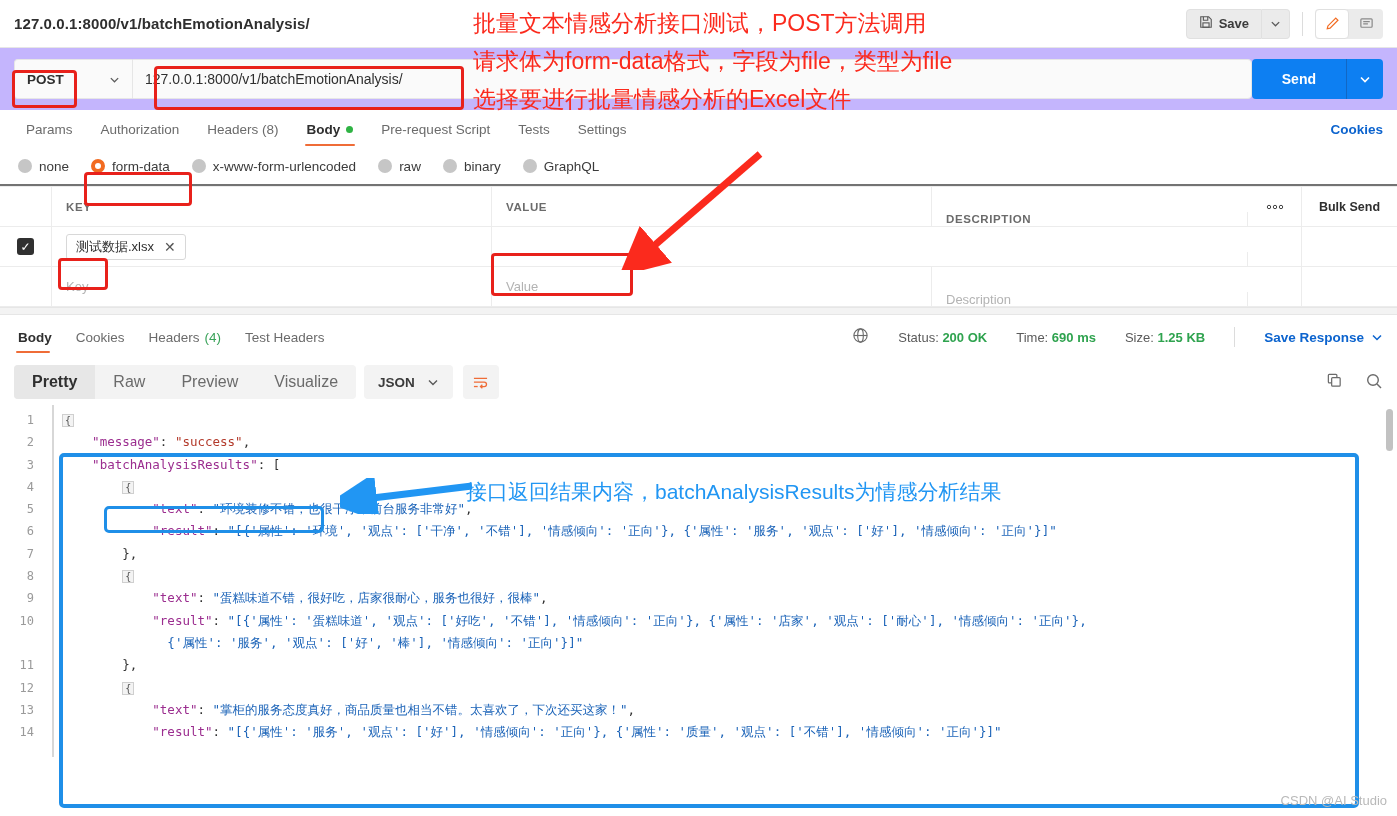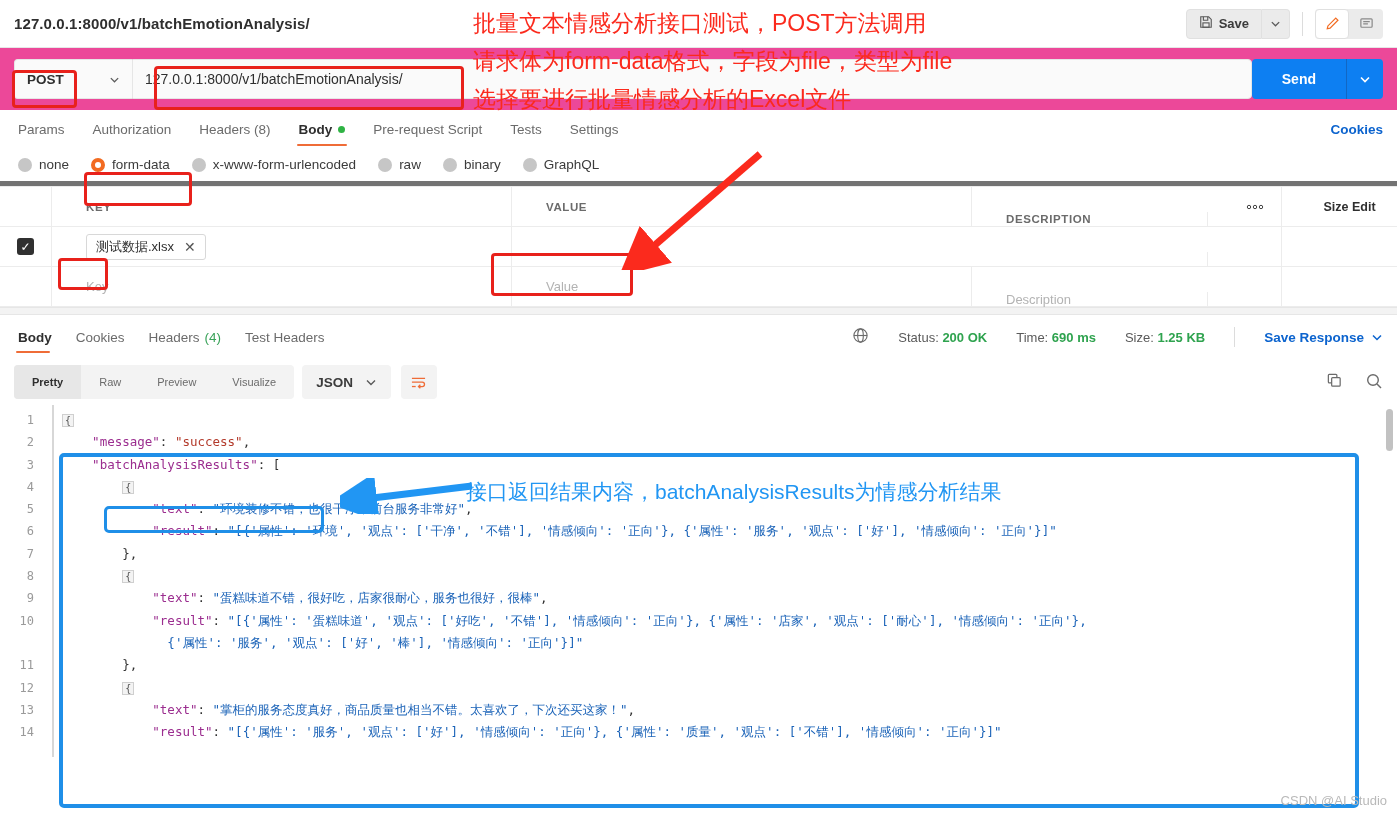--- a/index.html
+++ b/index.html
@@ -40,21 +40,21 @@
   .vsep { width:1px; height:24px; background:#dcdcdc; margin:0 12px; }
   .iconbtn-group { display:flex; background:#ebebeb; border-radius:4px; }
   .iconbtn {
     width:34px; height:30px; display:flex; align-items:center; justify-content:center;
   }
   .iconbtn.sel { background:#fff; border:1px solid #e0e0e0; border-radius:4px; }
 
   
   .urlrow {
     height:62px; display:flex; align-items:center; padding: 0 14px; gap:0;
-    background:#ec4899; position:relative;
+    background:#c4b5fd; position:relative;
   }
   .method-box {
     width:118px; height:40px; background:#fafafa; border:1px solid #e6e6e6;
     border-right:none; border-radius:4px 0 0 4px;
     display:flex; align-items:center; justify-content:space-between;
     padding:0 12px; font-weight:700; font-size:13.5px; color:#2f2f2f;
   }
   .url-box {
     flex:1; height:40px; background:#fafafa; border:1px solid #e6e6e6;
     border-radius:0 4px 4px 0;
@@ -72,41 +72,41 @@
     background:#0d7ff2; color:#fff; width:36px; height:40px;
     border-radius:0 4px 4px 0; display:flex; align-items:center; justify-content:center;
   }
 
   
   .reqtabs {
     height:38px; display:flex; align-items:center; padding:0 14px; gap:0;
     font-size:13.5px;
   }
   .rtab { padding: 0 14px; color:#6b6b6b; height:38px; display:flex; align-items:center; gap:6px; position:relative;}
-  .rtab:first-child{ padding-left:4px; }
+  .rtab:first-child{ padding-left:4px;margin-left:8px; }
   .rtab.active { color:#2f2f2f; font-weight:600; }
   .rtab.active:after {
     content:""; position:absolute; left:12px; right:12px; bottom:2px; height:2.5px;
     background:#ef6c37; border-radius:2px;
   }
   .greendot { width:7px;height:7px;border-radius:50%;background:#2fb344; display:inline-block; }
   .cookies-link { margin-left:auto; color:#0b63ce; font-weight:700; font-size:13.5px; }
 
   
   .bodytypes {
     height:38px; display:flex; align-items:center; padding:0 18px; gap:0;
-    border-bottom:5px solid #737373; font-size:13.5px; color:#3b3b3b;
+    border-bottom:2px solid #737373; font-size:13.5px; color:#3b3b3b;
   }
   .radio-item { display:flex; align-items:center; gap:7px; margin-right:22px; }
   .radio { width:14px;height:14px;border-radius:50%;background:#c6c6c6; display:inline-block;}
   .radio.on { background:#fff; border:4px solid #f26b21; width:14px;height:14px;}
 
   
   .kvtable { border-top:1px solid #ececec; }
-  .kvrow { display:flex; height:40px; border-bottom:1px solid #ececec;gap:20px; }
+  .kvrow { display:flex; height:40px; border-bottom:1px solid #ececec; }
   .kvrow.head { height:40px; background:#fff; }
   .cell { border-right:1px solid #ececec; display:flex; align-items:center; padding:0 14px; }
   .c-check { width:52px; justify-content:center; border-right:1px solid #ececec;}
   .c-key   { width:440px; }
   .c-val   { width:440px; }
   .c-desc  { flex:1;margin-top:25px; }
   .c-dots  { width:54px; justify-content:center; }
   .c-bulk  { width:95px; justify-content:center; border-right:none;}
   .hdr { font-size:11.5px; font-weight:700; color:#6b6b6b; letter-spacing:.6px; }
   .bulk { color:#2f2f2f; font-weight:700; font-size:12.5px; }
@@ -131,21 +131,21 @@
   .restab.active:after { content:""; position:absolute; left:2px; right:14px; bottom:6px; height:2.5px; background:#ef6c37; border-radius:2px;}
   .hdrcount { color:#3aa35a; }
   .resp-meta { margin-left:auto; display:flex; align-items:center; gap:29px; font-size:13px; color:#5a5a5a; }
   .okval { color:#2fa34f; font-weight:600; }
   .metasep { width:1px;height:20px;background:#dcdcdc; }
   .save-resp { color:#0b63ce; font-weight:700; font-size:13.5px; display:flex; align-items:center; gap:7px;}
 
   
   .prettybar { height:46px; display:flex; align-items:center; padding:0 14px; gap:0; }
   .segbox { display:flex; background:#f3f3f3; border-radius:4px; overflow:hidden; height:34px; }
-  .seg { padding:0 18px; height:34px; display:flex; align-items:center; font-size:11px; color:#6b6b6b;}
+  .seg { padding:0 18px; height:34px; display:flex; align-items:center; font-size:16px; color:#6b6b6b;}
   .seg.active { background:#e7e7e7; color:#2f2f2f; font-weight:700; }
   .jsonsel {
     margin-left:8px; background:#f3f3f3; border-radius:4px; height:34px;
     display:flex; align-items:center; gap:12px; padding:0 14px;
     font-size:13.5px; color:#3b3b3b; font-weight:600;
   }
   .wrapbtn {
     margin-left:10px; background:#f3f3f3; border-radius:4px; height:34px; width:36px;
     display:flex; align-items:center; justify-content:center; color:#ef6c37;
   }
@@ -315,21 +315,21 @@
     <div class="cell c-key hdr">KEY</div>
     <div class="cell c-val hdr">VALUE</div>
     <div class="cell c-desc hdr">DESCRIPTION</div>
     <div class="cell c-dots">
       <svg width="20" height="8" viewBox="0 0 20 8">
         <circle cx="4" cy="4" r="1.7" fill="none" stroke="#444" stroke-width="1"></circle>
         <circle cx="10" cy="4" r="1.7" fill="none" stroke="#444" stroke-width="1"></circle>
         <circle cx="16" cy="4" r="1.7" fill="none" stroke="#444" stroke-width="1"></circle>
       </svg>
     </div>
-    <div class="cell c-bulk bulk">Size Edit</div>
+    <div class="cell c-bulk bulk">Bulk Send</div>
   </div>
 
   <div class="kvrow">
     <div class="cell c-check">
       <span class="chk">✓</span>
     </div>
     <div class="cell c-val">
       <span class="filechip">
         <span>测试数据.xlsx</span>
         <span class="x">✕</span>

